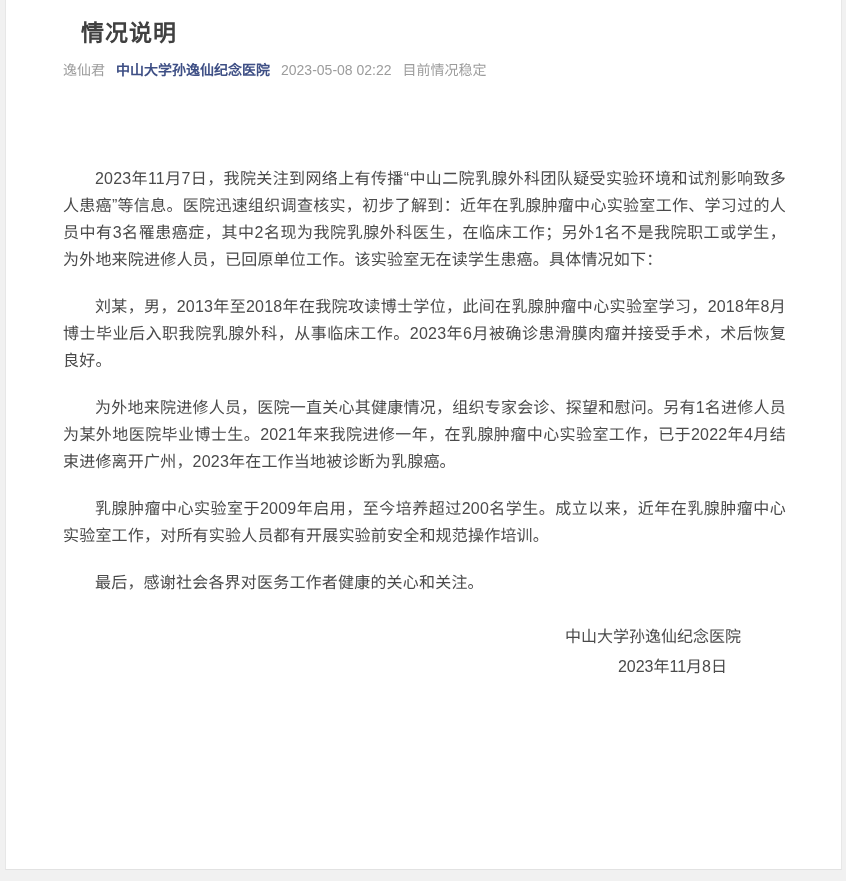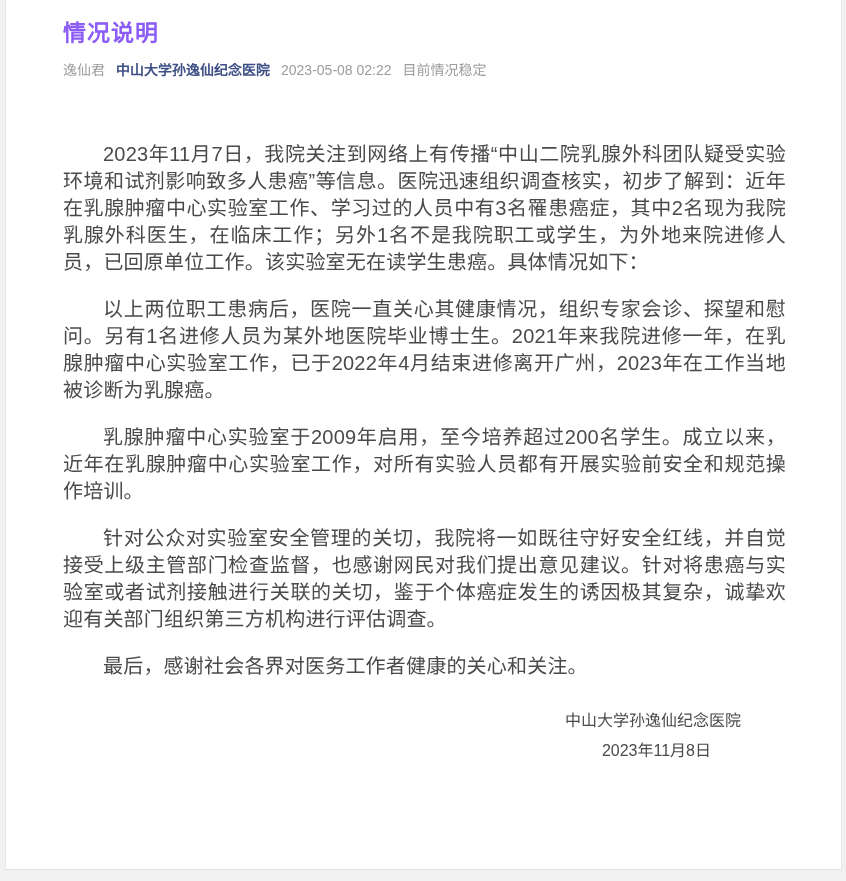--- a/index.html
+++ b/index.html
@@ -18,62 +18,63 @@
     height: 870px;
     background: #ffffff;
     border-left: 1px solid #e7e7e7;
     border-right: 1px solid #e7e7e7;
     border-bottom: 1px solid #e2e2e2;
     padding: 18px 55px 0 57px;
   }
   .page-title {
     font-size: 23px;
     font-weight: 600;
-    color: #8b5cf6;
+    color: #404040;
     letter-spacing: 1px;
     line-height: 30px;
+    margin-left: 18px;
   }
   .meta-row {
     margin-top: 12px;
     font-size: 14px;
     color: #9c9c9c;
     display: flex;
     align-items: flex-start;
     gap: 11px;
     line-height: 20px;
   }
   .meta-row .source-link {
     color: #3e4f85;
     font-weight: 600;
     text-decoration: none;
     cursor: pointer;
   }
   .article-body {
-    margin-top: 61px;
-    font-size: 20px;
+    margin-top: 85px;
+    font-size: 16px;
     color: #4a4a4a;
     line-height: 27px;
   }
   .article-body p {
     text-indent: 2em;
     margin-bottom: 20px;
     text-align: justify;
     letter-spacing: 0.2px;
   }
   .signature-block {
     margin-top: 26px;
     text-align: right;
     padding-right: 45px;
     font-size: 16px;
     color: #4a4a4a;
     line-height: 30px;
   }
   .signature-block .sig-date {
     display: inline-block;
-    margin-right: 30px;
+    margin-right: 14px;
   }
 </style>
 </head>
 <body>
 
 <div class="card">
 
   <h1 class="page-title">情况说明</h1>
 
   <div class="meta-row">
@@ -81,26 +82,26 @@
     <a class="source-link">中山大学孙逸仙纪念医院</a>
     <span class="timestamp">2023-05-08 02:22</span>
     <span class="location">目前情况稳定</span>
   </div>
 
   <div class="article-body">
 
       <p>2023年11月7日，我院关注到网络上有传播“中山二院乳腺外科团队疑受实验环境和试剂影响致多人患癌”等信息。医院迅速组织调查核实，初步了解到：近年在乳腺肿瘤中心实验室工作、学习过的人员中有3名罹患癌症，其中2名现为我院乳腺外科医生，在临床工作；另外1名不是我院职工或学生，为外地来院进修人员，已回原单位工作。该实验室无在读学生患癌。具体情况如下：</p>
 
 
+      <p>刘某，男，2013年至2018年在我院攻读博士学位，此间在乳腺肿瘤中心实验室学习，2018年8月博士毕业后入职我院乳腺外科，从事临床工作。2023年6月被确诊患滑膜肉瘤并接受手术，术后恢复良好。</p>
 
-      <p>以上两位职工患病后，医院一直关心其健康情况，组织专家会诊、探望和慰问。另有1名进修人员为某外地医院毕业博士生。2021年来我院进修一年，在乳腺肿瘤中心实验室工作，已于2022年4月结束进修离开广州，2023年在工作当地被诊断为乳腺癌。</p>
+      <p>为外地来院进修人员，医院一直关心其健康情况，组织专家会诊、探望和慰问。另有1名进修人员为某外地医院毕业博士生。2021年来我院进修一年，在乳腺肿瘤中心实验室工作，已于2022年4月结束进修离开广州，2023年在工作当地被诊断为乳腺癌。</p>
 
       <p>乳腺肿瘤中心实验室于2009年启用，至今培养超过200名学生。成立以来，近年在乳腺肿瘤中心实验室工作，对所有实验人员都有开展实验前安全和规范操作培训。</p>
 
-      <p>针对公众对实验室安全管理的关切，我院将一如既往守好安全红线，并自觉接受上级主管部门检查监督，也感谢网民对我们提出意见建议。针对将患癌与实验室或者试剂接触进行关联的关切，鉴于个体癌症发生的诱因极其复杂，诚挚欢迎有关部门组织第三方机构进行评估调查。</p>
 
       <p>最后，感谢社会各界对医务工作者健康的关心和关注。</p>
     </div>
 
   <div class="signature-block">
     <div>中山大学孙逸仙纪念医院</div>
     <div>
       <span class="sig-date">2023年11月8日</span>
     </div>
   </div>

